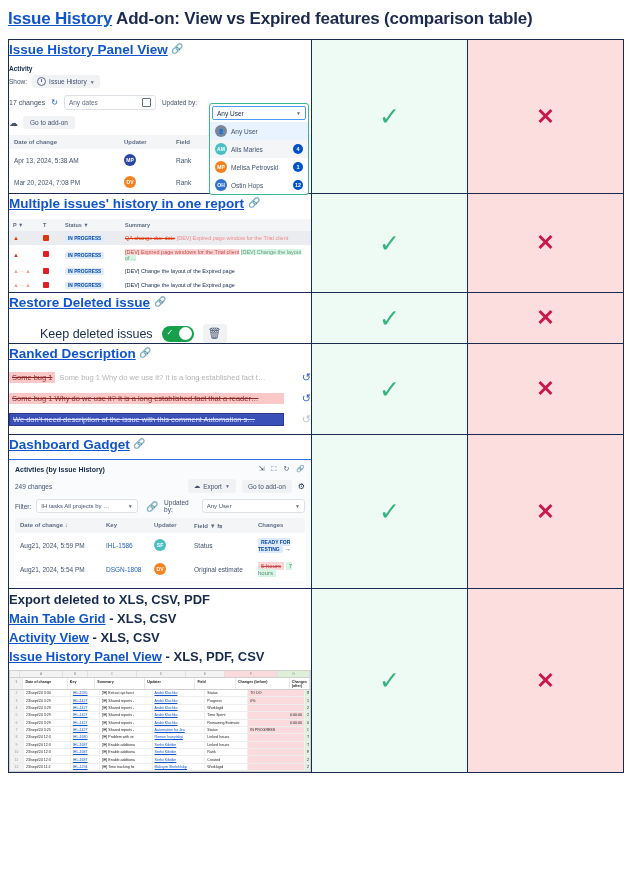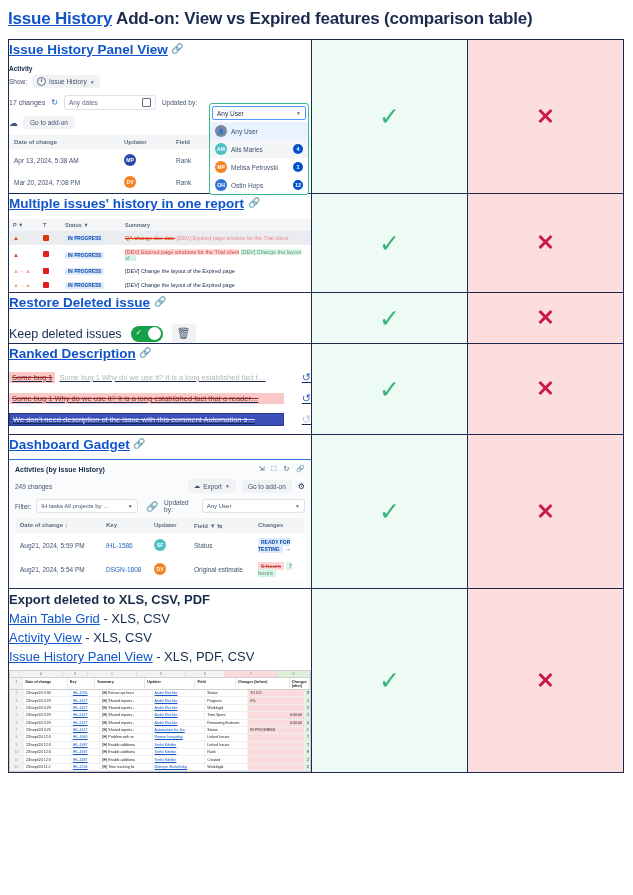--- a/index.html
+++ b/index.html
@@ -100,31 +100,31 @@
   .sqr2{display:inline-block;width:6px;height:6px;background:#e02020;border-radius:1px;}
   .prio{color:#de350b;font-size:6px;}
   .prio-l{color:#f6a192;font-size:6px;}
   .stat{background:#deebff;color:#0747a6;font-size:4.8px;padding:1px 3px;border-radius:2px;font-weight:bold;}
   .strike-red{color:#de350b;text-decoration:line-through;}
   .dim{color:#f08a8a;}
   .grn{background:#d6f5e3;color:#6b9c84;}
   .redbg{background:#ffd6d6;color:#c94a4a;}
 
   
-  .r3{margin-top:13px;display:flex;align-items:center;gap:9px;}
+  .r3{margin-top:13px;display:flex;align-items:center;gap:9px;margin-left:31px;}
   .r3 .lbl{font-size:12.5px;color:#172b4d;}
   .tog{width:32px;height:16px;background:#16a04a;border-radius:9px;position:relative;}
   .tog .kn{position:absolute;right:1.5px;top:1.5px;width:13px;height:13px;
            background:#fff;border-radius:50%;}
   .tog .ck{position:absolute;left:5px;top:3px;color:#fff;font-size:8px;line-height:1;}
   .trash{background:#f1f2f4;border-radius:3px;padding:3px 5px;font-size:11px;color:#42526e;}
 
   
   .r4{margin-top:9px;}
-  .rvline{display:flex;align-items:center;gap:18px;margin-bottom:8px;text-decoration:underline;}
+  .rvline{display:flex;align-items:center;gap:18px;margin-bottom:8px;}
   .rvbox{flex:1;display:flex;align-items:center;gap:4px;overflow:hidden;white-space:nowrap;font-size:7.5px;}
   .tag-del{background:#fbc8c8;color:#8c2b2b;text-decoration:line-through;padding:1px 3px;}
   .tag-add{color:#b5b5b5;}
   .full-del{background:#fbc8c8;color:#8c2b2b;text-decoration:line-through;
             padding:1px 3px;width:100%;box-sizing:border-box;overflow:hidden;}
   .full-sel{background:#3b4fb8;color:#d9dff5;text-decoration:line-through;
             padding:1px 3px;width:100%;box-sizing:border-box;overflow:hidden;
             border:1px solid #2b3a8c;}
   .undo{color:#2d62c4;font-size:11px;}
   .undo.g{color:#b8c4d8;}
@@ -147,21 +147,21 @@
   .g-tr{display:flex;padding:5px 5px;font-size:6.5px;color:#42526e;align-items:center;background:#fff;}
   .gw1{width:86px;} .gw2{width:48px;} .gw3{width:40px;} .gw4{width:64px;} .gw5{flex:1;}
   .keyl{color:#2563c4;}
   .lozn{background:#deebff;color:#0747a6;font-size:5px;padding:1px 3px;border-radius:2px;font-weight:bold;}
   .old{background:#ffd6d6;color:#c94a4a;font-size:6px;padding:1px 3px;text-decoration:line-through;}
   .new{background:#d6f5e3;color:#5d8a72;font-size:6px;padding:1px 3px;}
 
   
   .r6{padding-top:3px;}
   .r6 .t1{font-size:13px;font-weight:bold;color:#172b4d;margin-bottom:4px;}
-  .r6 .ln{font-size:13px;font-weight:normal;color:#172b4d;margin-bottom:4px;}
+  .r6 .ln{font-size:13px;font-weight:bold;color:#172b4d;margin-bottom:4px;}
   .r6 .ln a{color:#1155cc;text-decoration:underline;}
   .sheet{margin-top:6px;border:1px solid #d0d0d0;background:#fff;font-size:3.6px;color:#222;}
   .sh-colh{display:flex;background:#f2f2f2;border-bottom:1px solid #d0d0d0;color:#888;font-size:3.2px;}
   .sh-colh div{border-right:1px solid #e0e0e0;text-align:center;padding:1px 0;}
   .sh-hr{display:flex;font-weight:bold;border-bottom:1px solid #d0d0d0;background:#fff;}
   .sh-hr div{border-right:1px solid #e8e8e8;padding:1.5px 2px;}
   .sh-r{display:flex;border-bottom:1px solid #eee;}
   .sh-r div{border-right:1px solid #f0f0f0;padding:1.2px 2px;overflow:hidden;white-space:nowrap;}
   .s0{width:9px;background:#f2f2f2;color:#999;text-align:center;}
   .s1{width:42px;} .s2{width:24px;} .s3{width:48px;} .s4{width:48px;}

